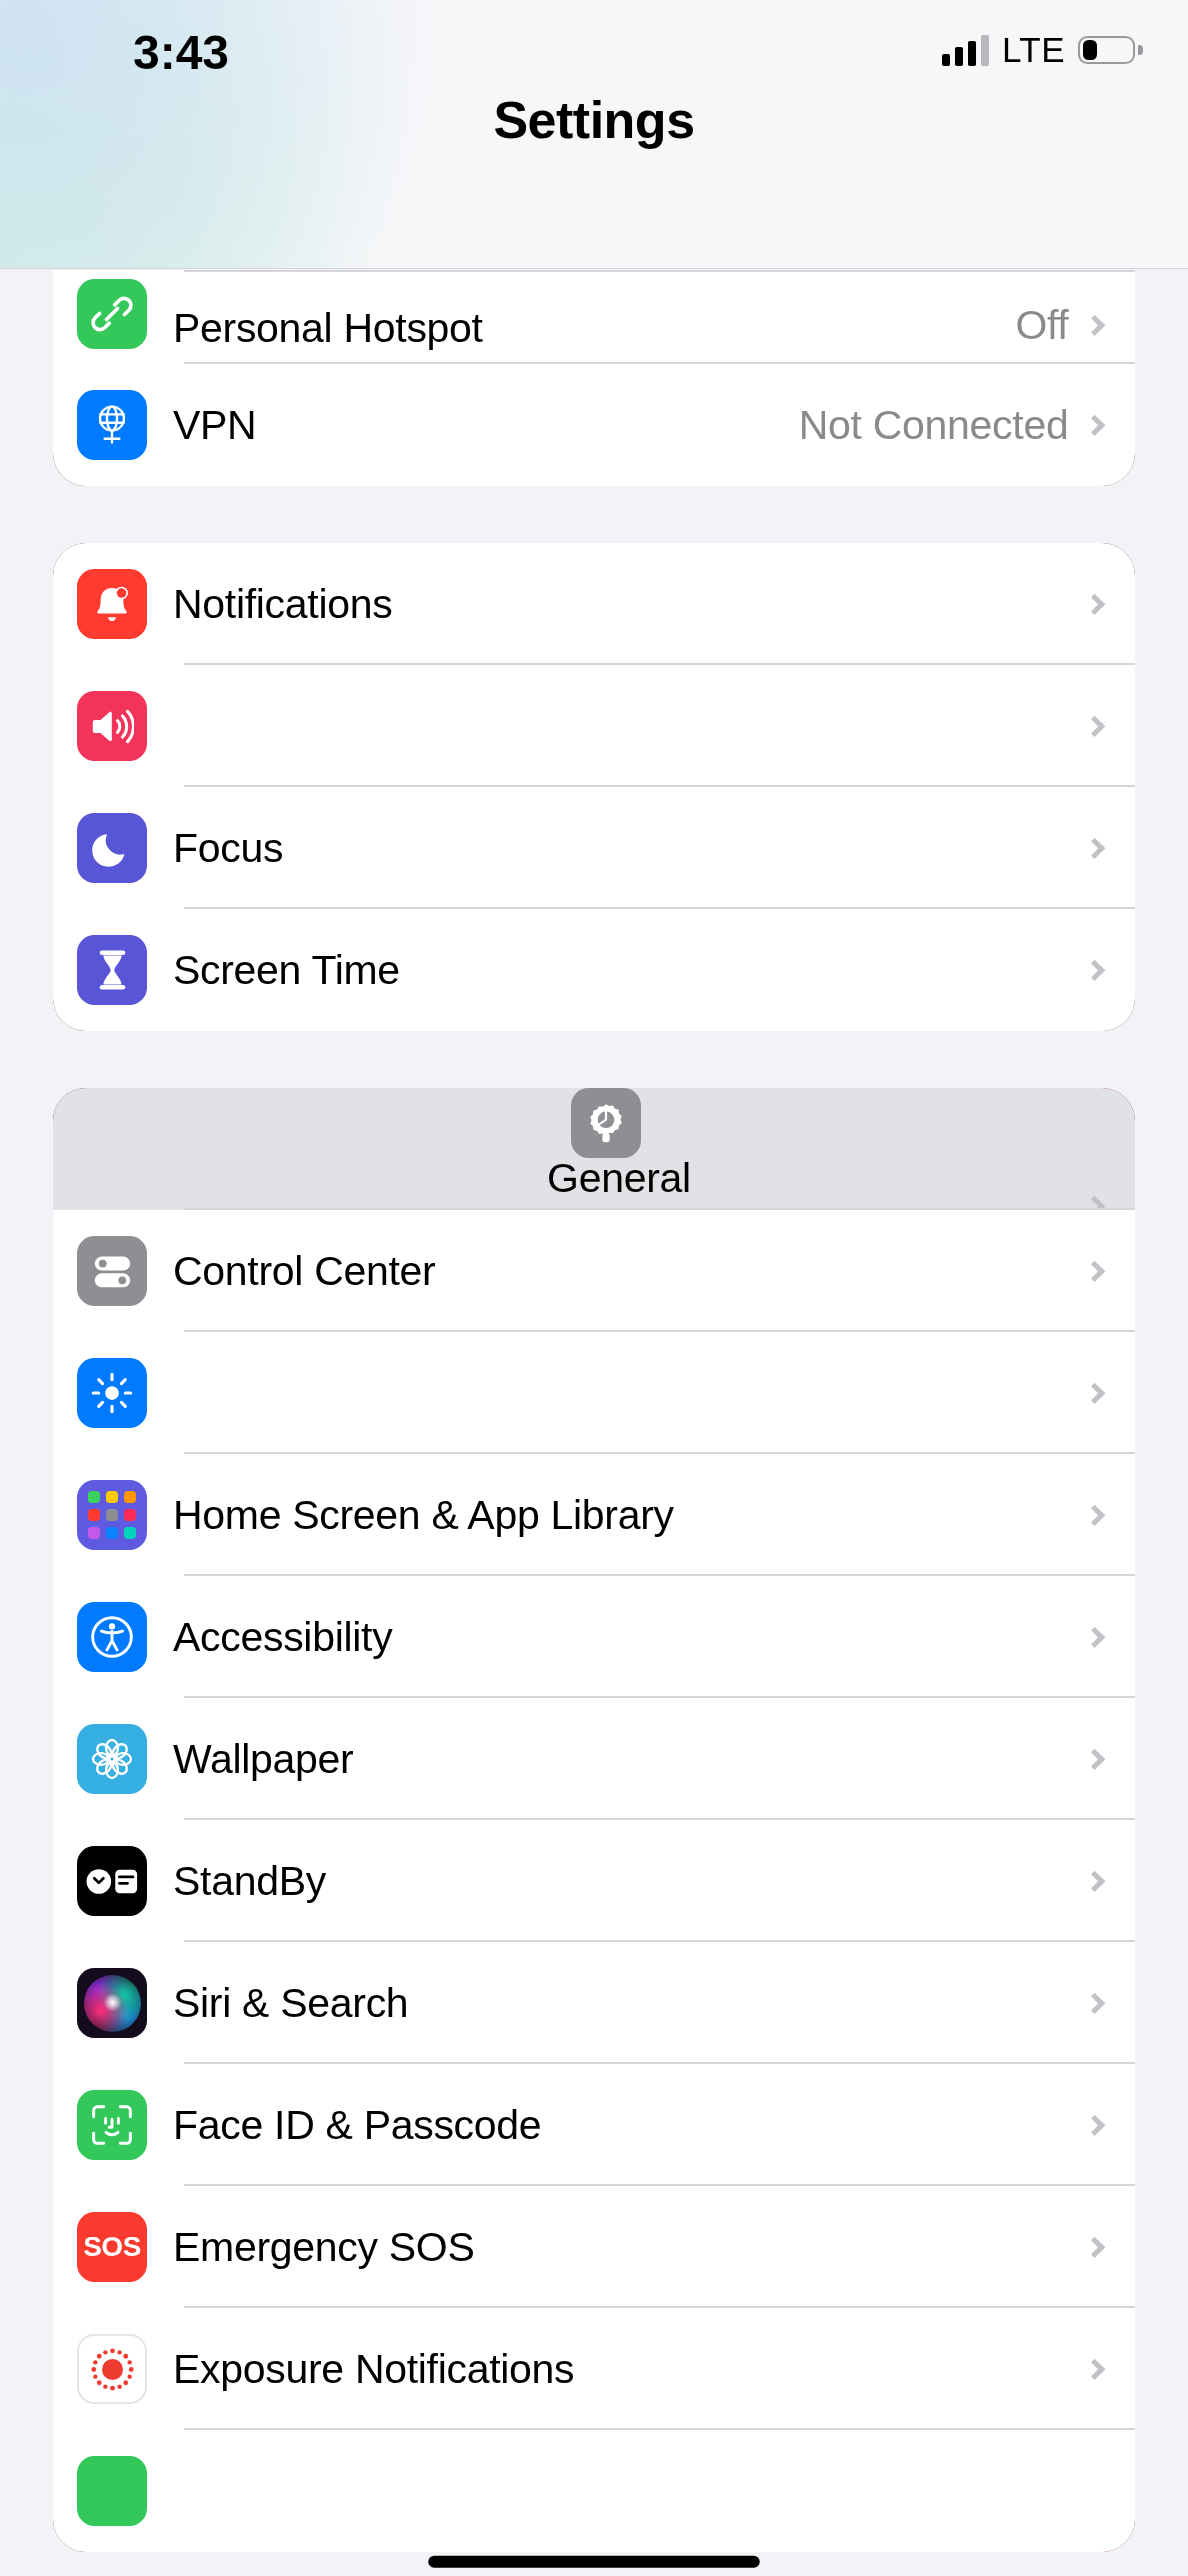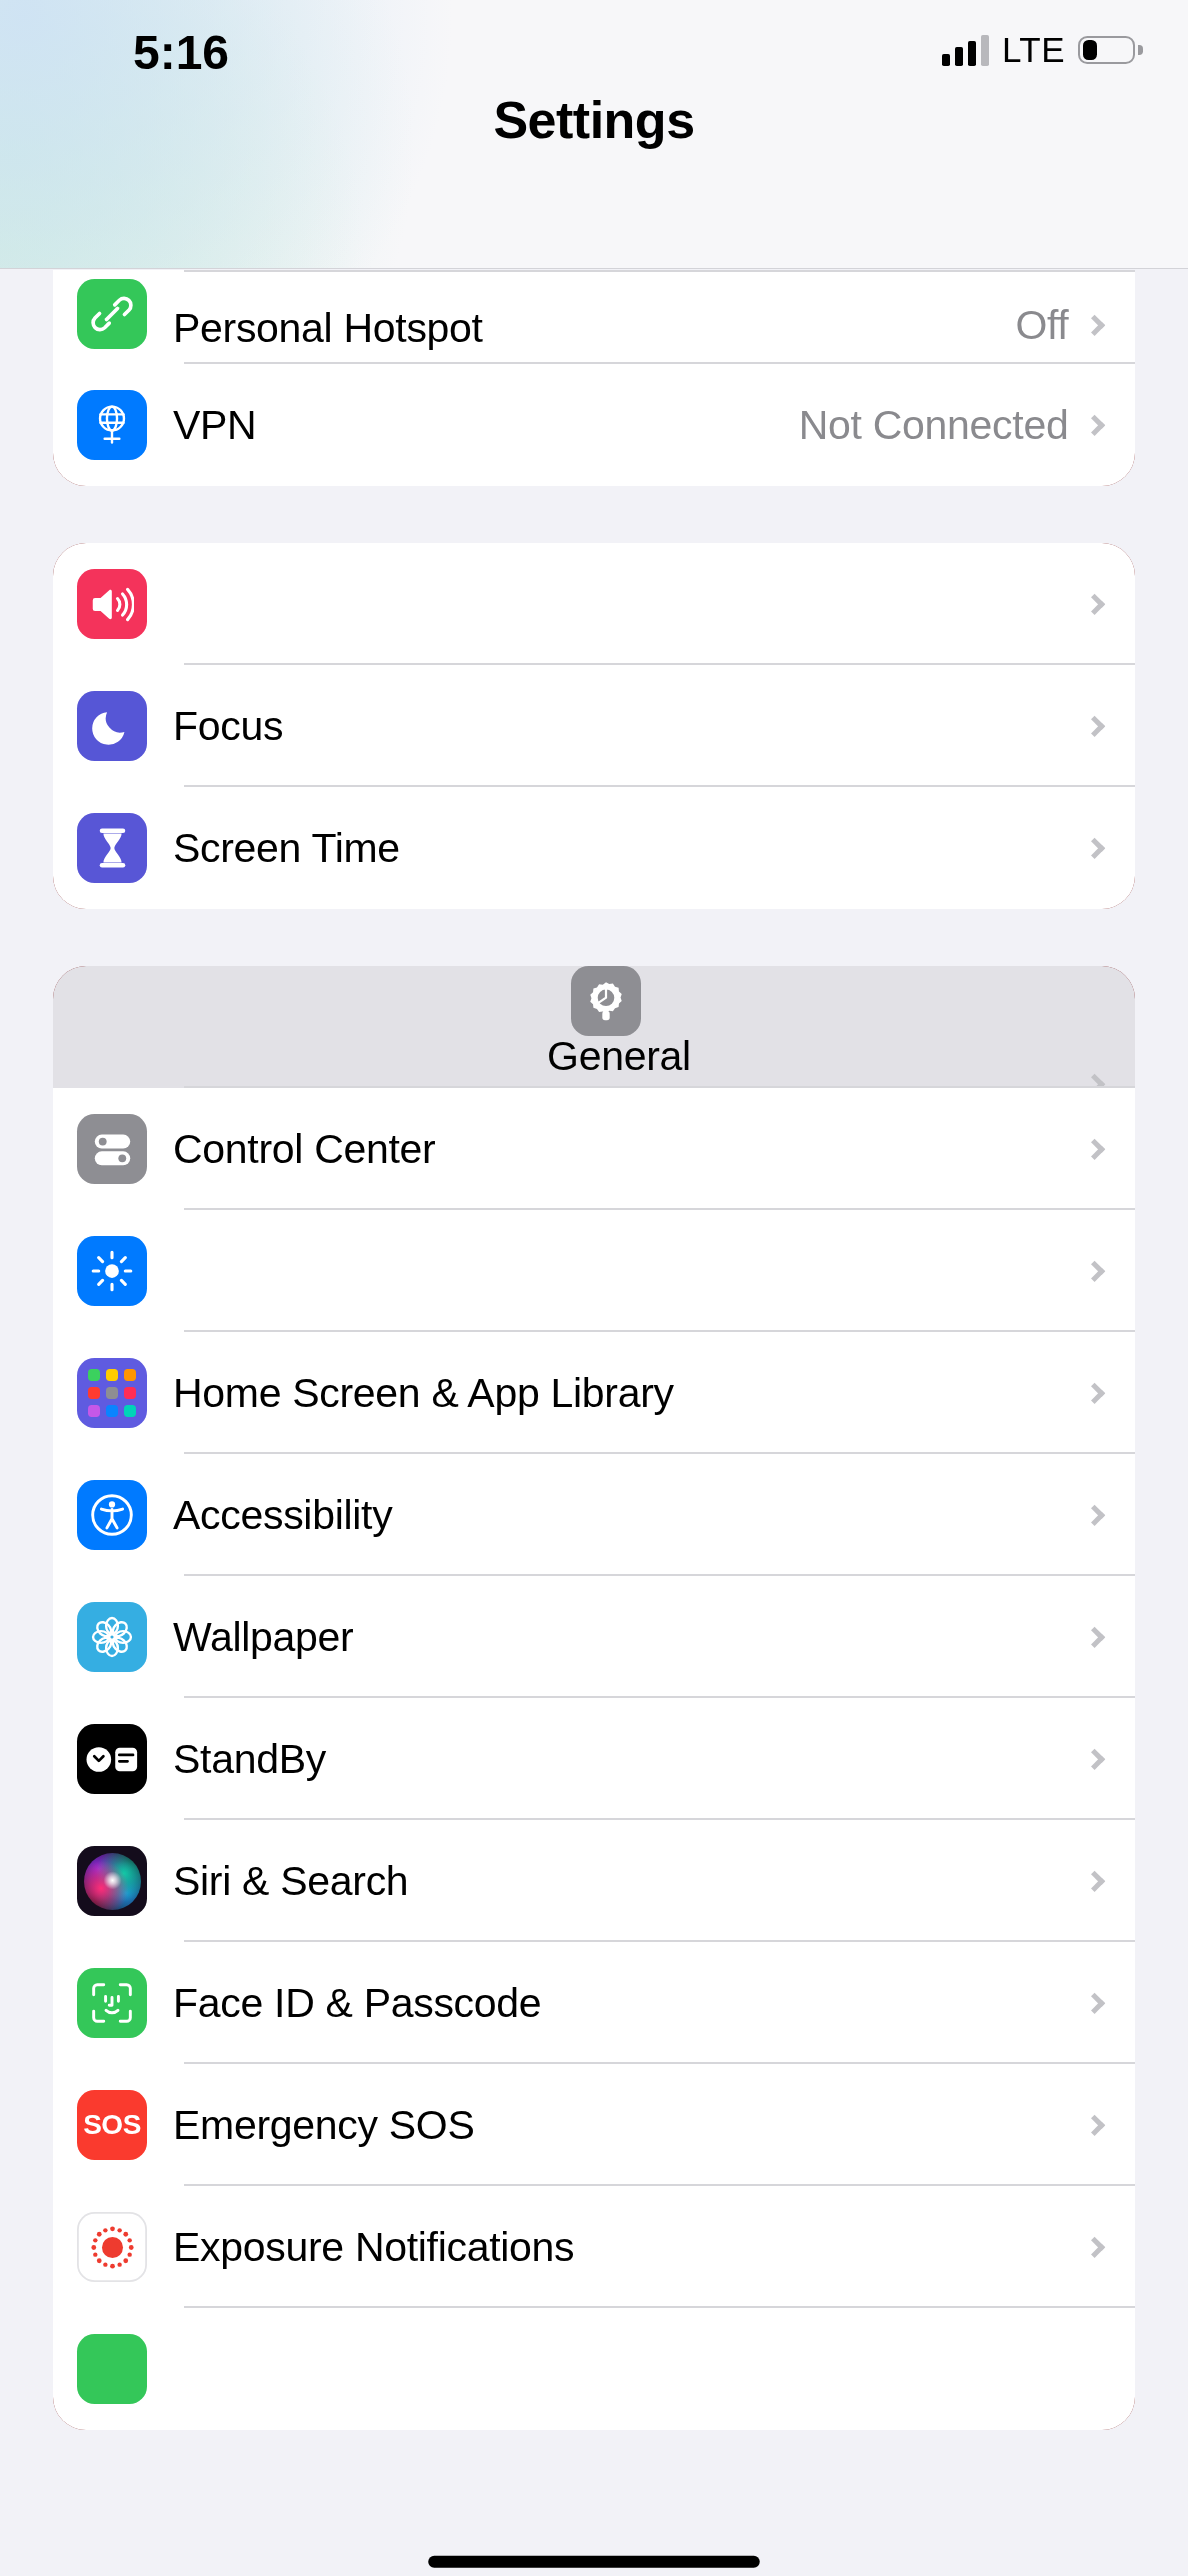--- a/index.html
+++ b/index.html
@@ -169,21 +169,21 @@
   svg { display:block; }
 </style>
 </head>
 <body>
 
 <div id="screen">
 
   <div class="topbar">
 
     <div class="statusbar">
-      <div class="sb-time">5:16</div>
+      <div class="sb-time">3:43</div>
       <div class="sb-right">
         <div class="sig">
           <i></i>
             <i></i>
             <i></i>
             <i></i>
         </div>
         <div class="lte">LTE</div>
         <div class="batt">
           <div class="shell"></div>
@@ -230,20 +230,37 @@
           </div>
           <div class="label">VPN</div>
           <div class="right">
             <div class="value">Not Connected</div>
             <div class="chev"></div>
           </div>
         </div>
       </div>
       <div class="gap"></div>
       <div class="group">
+        <div class="row">
+          <div class="icon ic-notif">
+            <svg width="42" height="42" viewBox="0 0 46 46">
+              <g fill="#fff">
+                <path d="M23 5.5c-7.6 0-12.4 5.3-12.4 13.1 0 6.6-1.1 9.6-3.3 12.3-.9 1.1-.2 2.6 1.2 2.6h29c1.4 0 2.1-1.5 1.2-2.6-2.2-2.7-3.3-5.7-3.3-12.3C35.4 10.8 30.6 5.5 23 5.5z"></path>
+                <path d="M18.5 37.4c.6 2.6 2.4 4.3 4.5 4.3s3.9-1.7 4.5-4.3z"></path>
+                <circle cx="33.5" cy="11" r="7" fill="#fff"></circle>
+                <circle cx="33.5" cy="11" r="5.2" fill="#FF3B30"></circle>
+              </g>
+            </svg>
+          </div>
+          <div class="label">Notifications</div>
+          <div class="right">
+            <div class="chev"></div>
+          </div>
+          <div class="sep"></div>
+        </div>
         <div class="row">
           <div class="icon ic-sounds">
             <svg width="44" height="41" viewBox="0 0 48 44">
               <g>
                 <path d="M21 6.5 11.5 15H5.5a2.5 2.5 0 0 0-2.5 2.5v9a2.5 2.5 0 0 0 2.5 2.5h6L21 37.5c1.3 1.1 2.8.3 2.8-1.2V7.7c0-1.5-1.5-2.3-2.8-1.2z" fill="#fff"></path>
                 <g fill="none" stroke="#fff" stroke-width="3.4" stroke-linecap="round">
                   <path d="M30 15.5a9.5 9.5 0 0 1 0 13"></path>
                   <path d="M35.5 10.5a17 17 0 0 1 0 23"></path>
                   <path d="M41 5.5a24.5 24.5 0 0 1 0 33"></path>
                 </g>

